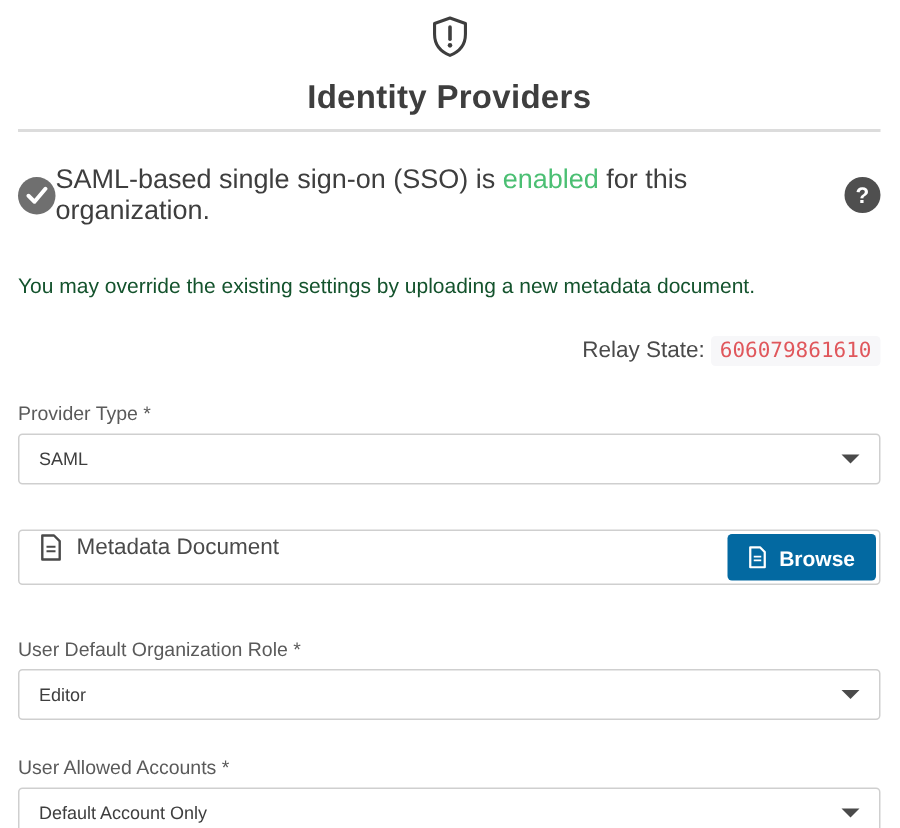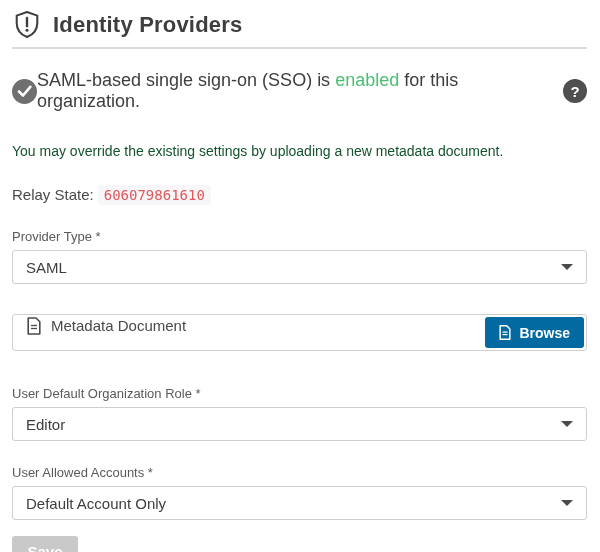--- a/index.html
+++ b/index.html
@@ -11,20 +11,21 @@
   }
   .container { padding: 0 13px 0 12px; }
 
   
   .page-header {
     display: flex;
     align-items: center;
     gap: 13px;
     padding: 10px 2px 8px 2px;
     border-bottom: 2px solid #dcdcdc;
+    flex-direction: column;
   }
   .page-header h1 {
     font-size: 22px;
     font-weight: 700;
     color: #3e3e3e;
     letter-spacing: 0.2px;
   }
 
   
   .sso-row {
@@ -45,21 +46,21 @@
     margin-left: auto; flex: 0 0 24px;
     display: flex; align-items: center; justify-content: center;
     font-size: 15px; font-weight: 700;
     cursor: pointer;
   }
 
   
   .note { margin-top: 31px; font-size: 14px; color: #14532d; }
 
   
-  .relay { margin-top: 27px; font-size: 15px; color: #4a4a4a; }
+  .relay { margin-top: 27px; font-size: 15px; color: #4a4a4a; text-align: right; }
   .relay code {
     font-family: "DejaVu Sans Mono", "Liberation Mono", monospace;
     font-size: 14px;
     color: #e0575c;
     background: #f7f7f9;
     padding: 2px 6px;
     border-radius: 3px;
     margin-left: 4px;
   }
 
@@ -74,21 +75,21 @@
     margin-bottom: 6px;
   }
   .select {
     height: 34px;
     border: 1px solid #cfcfcf;
     border-radius: 3px;
     background: #ffffff;
     display: flex;
     align-items: center;
     padding: 0 13px;
-    font-size: 15px;
+    font-size: 12px;
     color: #3e3e3e;
     cursor: pointer;
   }
   .caret {
     margin-left: auto;
     width: 0; height: 0;
     border-left: 6px solid transparent;
     border-right: 6px solid transparent;
     border-top: 6px solid #4a4a4a;
   }

